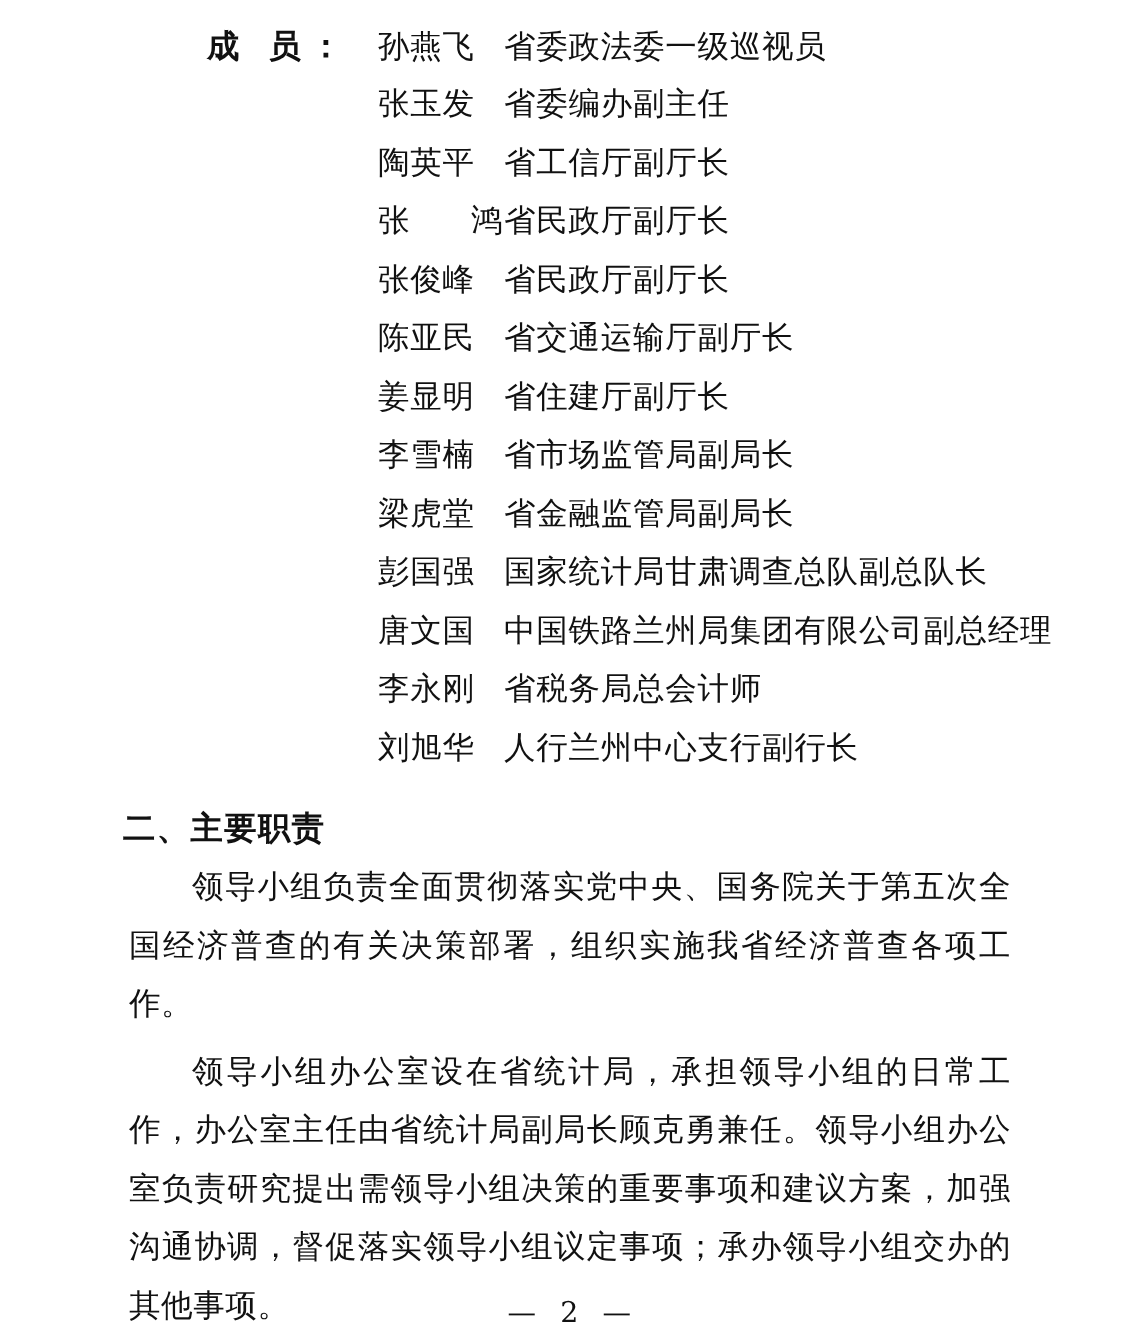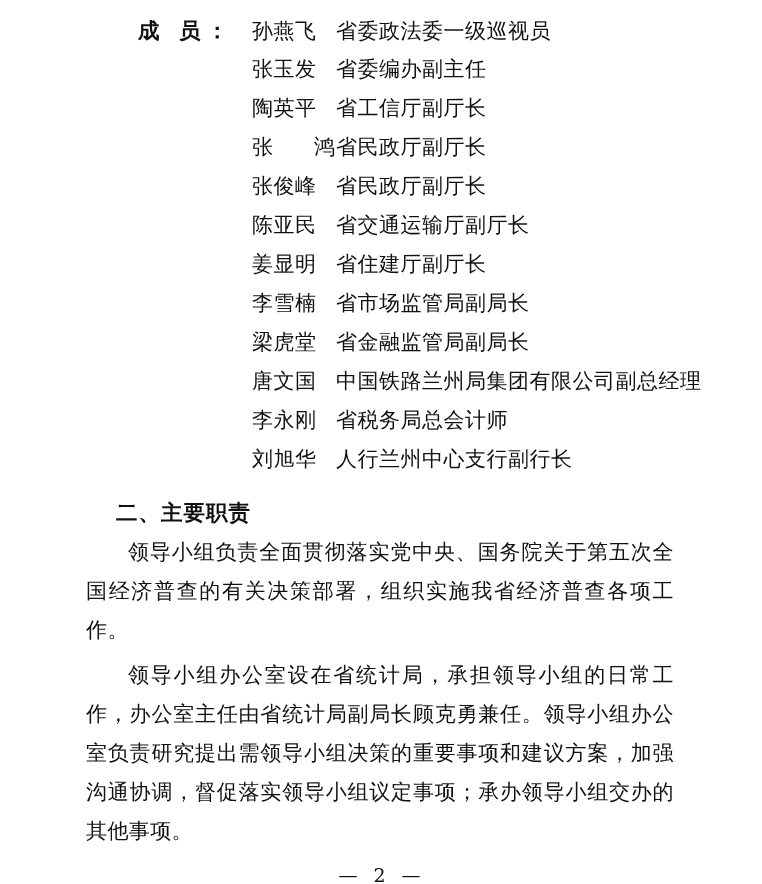--- a/index.html
+++ b/index.html
@@ -57,21 +57,21 @@
     text-align: right;
   }
   .member-title {
     white-space: nowrap;
     font-size: 21px;
   }
 
   
   .section-heading {
     margin-top: 14px;
-    margin-left: 116px;
+    margin-left: 82px;
     font-size: 21.5px;
     font-weight: bold;
     letter-spacing: 1px;
   }
 
   
   .para {
     margin: 6px 88px 0 86px;
     font-size: 21px;
     line-height: 39px;
@@ -143,20 +143,25 @@
       <div class="member-name">李雪楠</div>
       <div class="member-title">省市场监管局副局长</div>
     </div>
     <div class="member-row">
       <div class="member-label-blank"></div>
       <div class="member-name">梁虎堂</div>
       <div class="member-title">省金融监管局副局长</div>
     </div>
     <div class="member-row">
       <div class="member-label-blank"></div>
+      <div class="member-name">彭国强</div>
+      <div class="member-title">国家统计局甘肃调查总队副总队长</div>
+    </div>
+    <div class="member-row">
+      <div class="member-label-blank"></div>
       <div class="member-name">唐文国</div>
       <div class="member-title">中国铁路兰州局集团有限公司副总经理</div>
     </div>
     <div class="member-row">
       <div class="member-label-blank"></div>
       <div class="member-name">李永刚</div>
       <div class="member-title">省税务局总会计师</div>
     </div>
     <div class="member-row">
       <div class="member-label-blank"></div>

